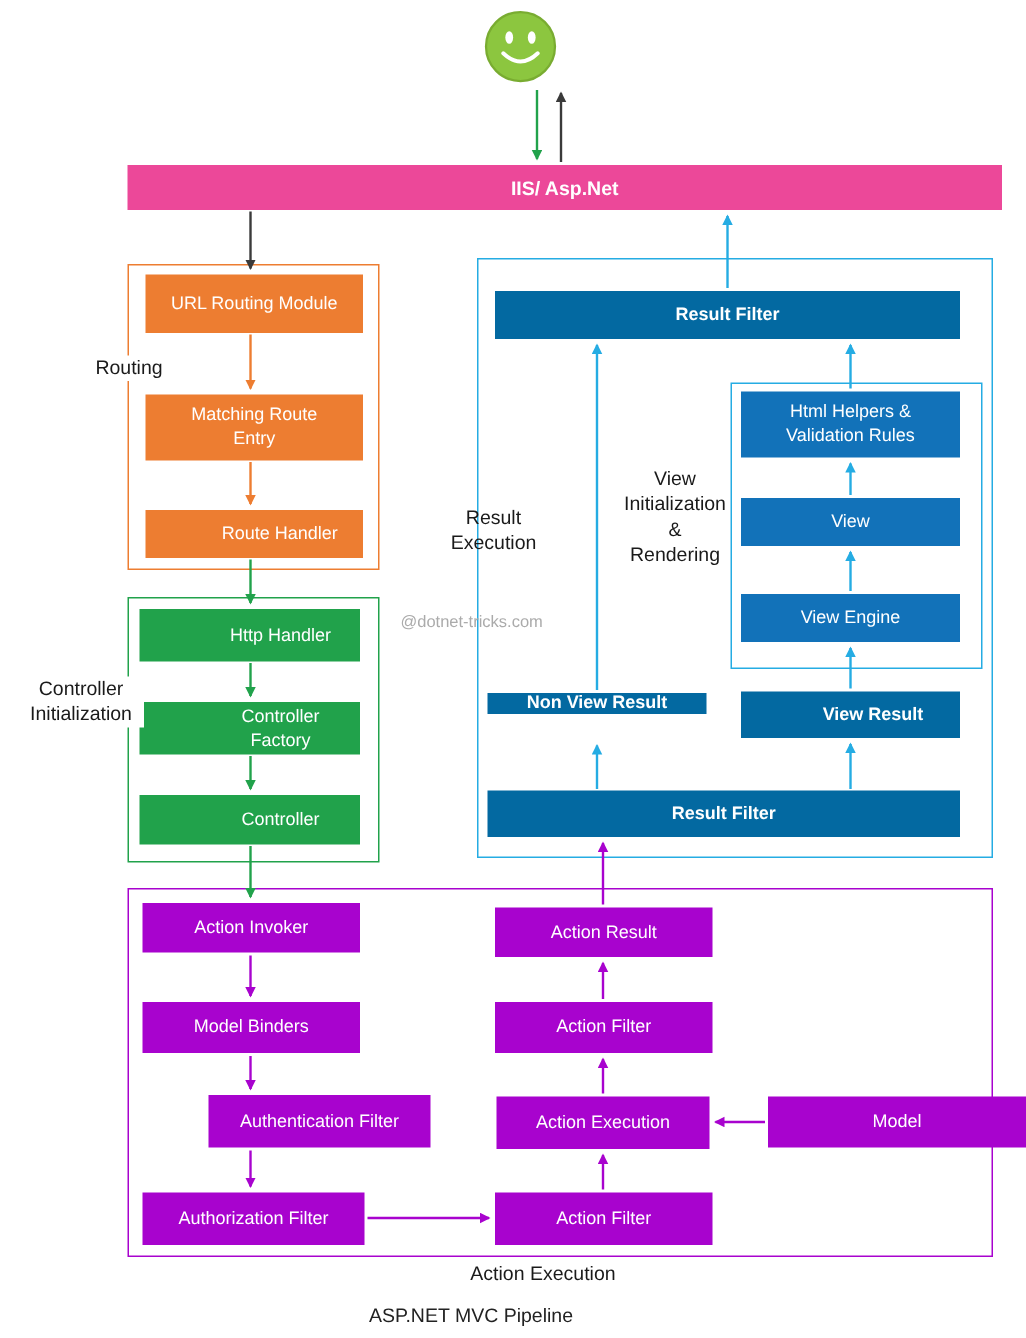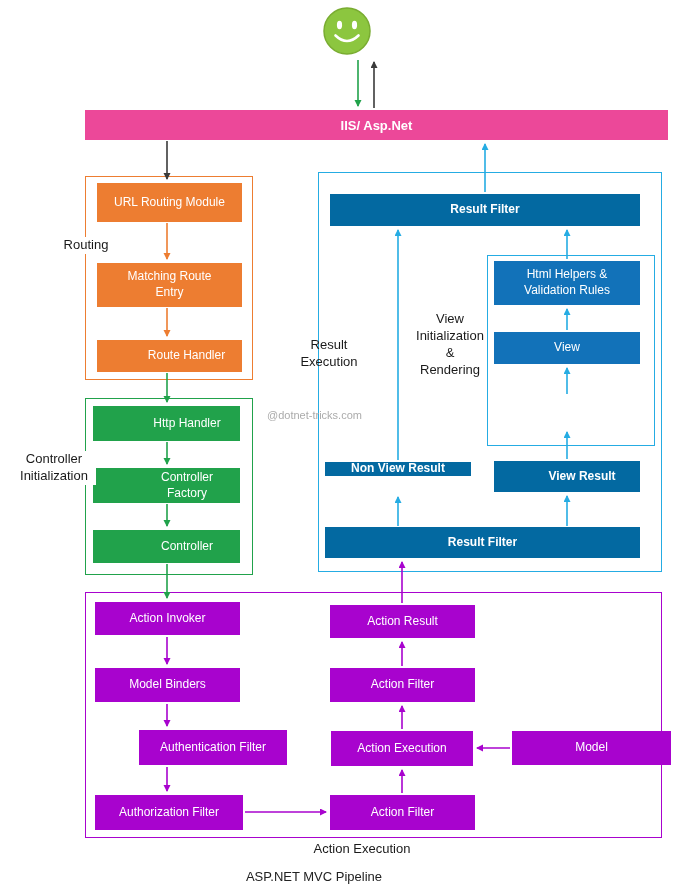--- a/index.html
+++ b/index.html
@@ -70,33 +70,34 @@
   <div class="node bg-orange" style="left:97px;top:183px;width:145px;height:39px;">URL Routing Module</div>
   <div class="node bg-orange" style="left:97px;top:340px;width:145px;height:32px;padding-left:40px;">Route Handler</div>
 
   <div class="node bg-green" style="left:93px;top:406px;width:147px;height:35px;">Http Handler</div>
   <div class="node bg-green" style="left:93px;top:468px;width:147px;height:35px;">Controller Factory</div>
   <div class="node bg-green" style="left:93px;top:530px;width:147px;height:33px;">Controller</div>
 
   <div class="node bg-cyan" style="left:330px;top:194px;width:310px;height:32px;">Result Filter</div>
   <div class="node bg-blue" style="left:494px;top:261px;width:146px;height:44px;">Html Helpers &amp; Validation Rules</div>
   <div class="node bg-blue" style="left:494px;top:332px;width:146px;height:32px;">View</div>
+  <div class="node bg-blue" style="left:494px;top:396px;width:146px;height:32px;">View Engine</div>
   <div class="node bg-cyan" style="left:494px;top:461px;width:146px;height:31px;padding-left:36px;">View Result</div>
   <div class="node bg-cyan" style="left:325px;top:462px;width:146px;height:14px;">Non View Result</div>
   <div class="node bg-cyan" style="left:325px;top:527px;width:315px;height:31px;">Result Filter</div>
 
   <div class="node bg-purple" style="left:95px;top:602px;width:145px;height:33px;">Action Invoker</div>
   <div class="node bg-purple" style="left:95px;top:668px;width:145px;height:34px;">Model Binders</div>
   <div class="node bg-purple" style="left:95px;top:730px;width:148px;height:35px;margin-left:44px;">Authentication Filter</div>
   <div class="node bg-purple" style="left:95px;top:795px;width:148px;height:35px;">Authorization Filter</div>
   <div class="node bg-purple" style="left:330px;top:605px;width:145px;height:33px;">Action Result</div>
   <div class="node bg-purple" style="left:330px;top:668px;width:145px;height:34px;">Action Filter</div>
   <div class="node bg-purple" style="left:331px;top:731px;width:142px;height:35px;">Action Execution</div>
   <div class="node bg-purple" style="left:330px;top:795px;width:145px;height:35px;">Action Filter</div>
-  <div class="node bg-purple" style="left:512px;top:731px;width:159px;height:34px;">Model</div>
+  <div class="node bg-purple" style="left:512px;top:731px;width:172px;height:34px;">Model</div>
 
   <div class="section-label" style="left:50px;top:237px;width:72px;">Routing</div>
   <div class="section-label" style="left:12px;top:451px;width:84px;">Controller
 Initialization</div>
   <div class="section-label plain-label" style="left:294px;top:337px;width:70px;">Result
 Execution</div>
   <div class="section-label plain-label" style="left:408px;top:311px;width:84px;">View
 Initialization
 &amp;
 Rendering</div>

